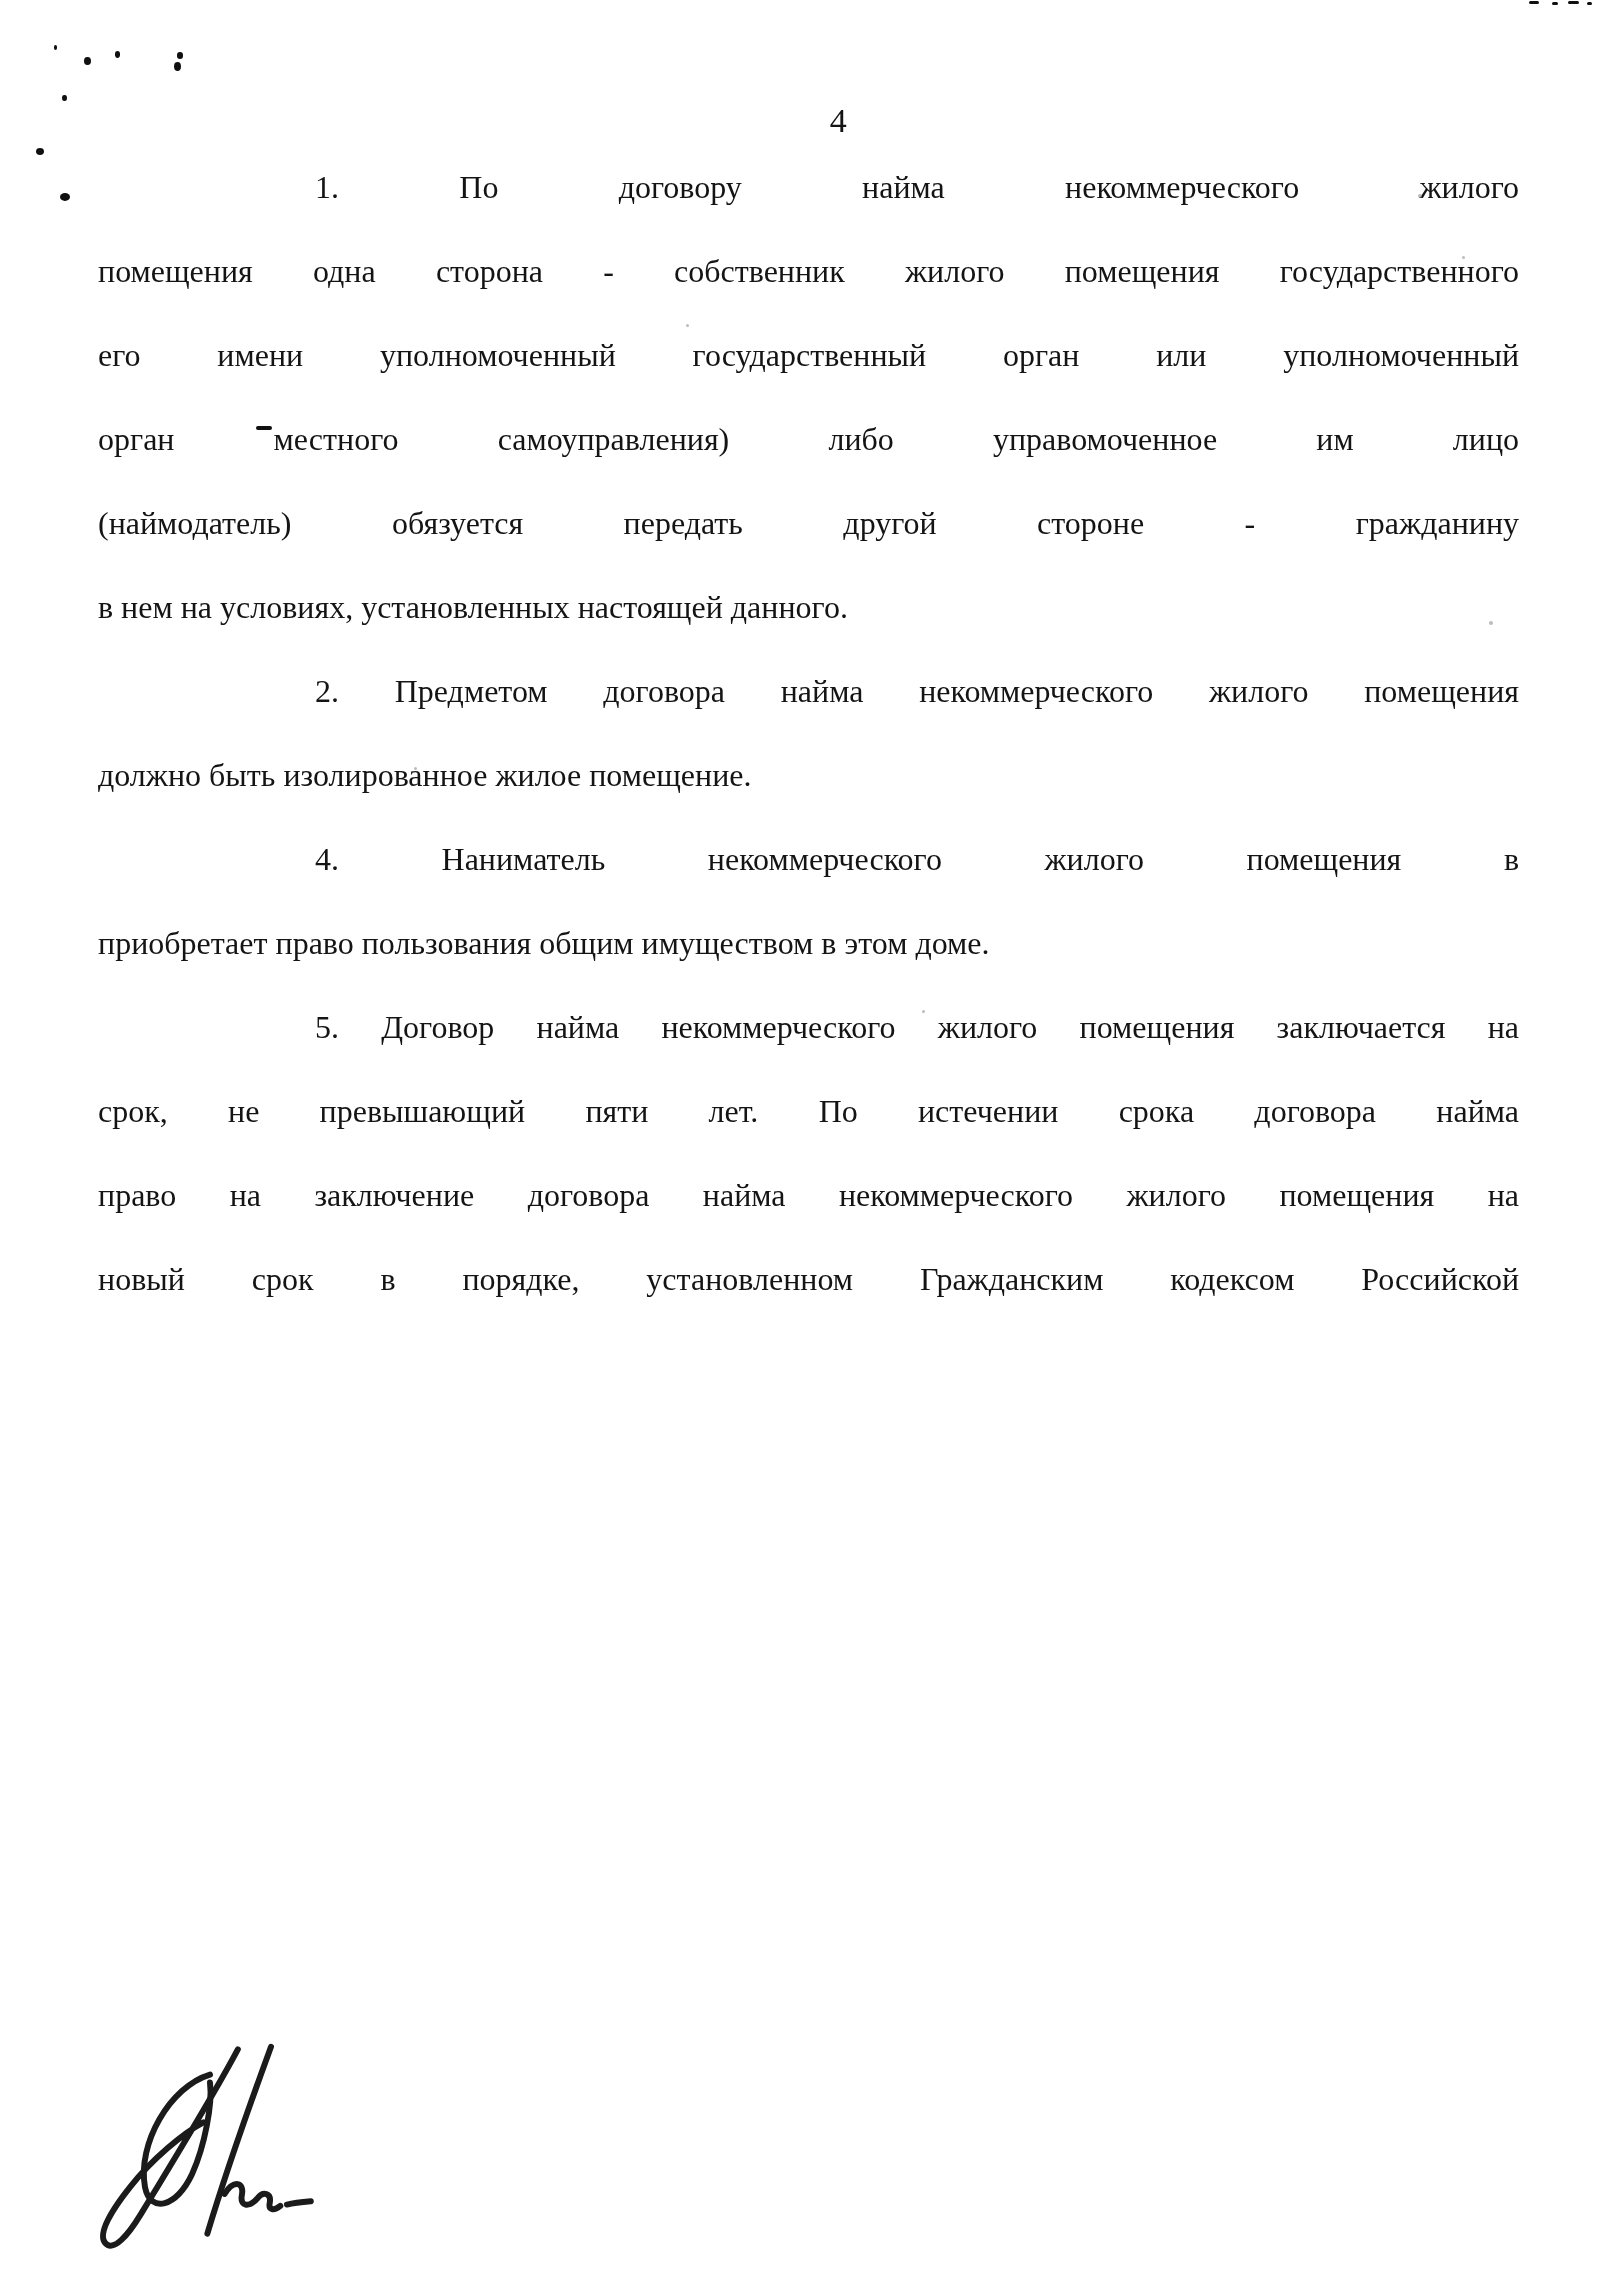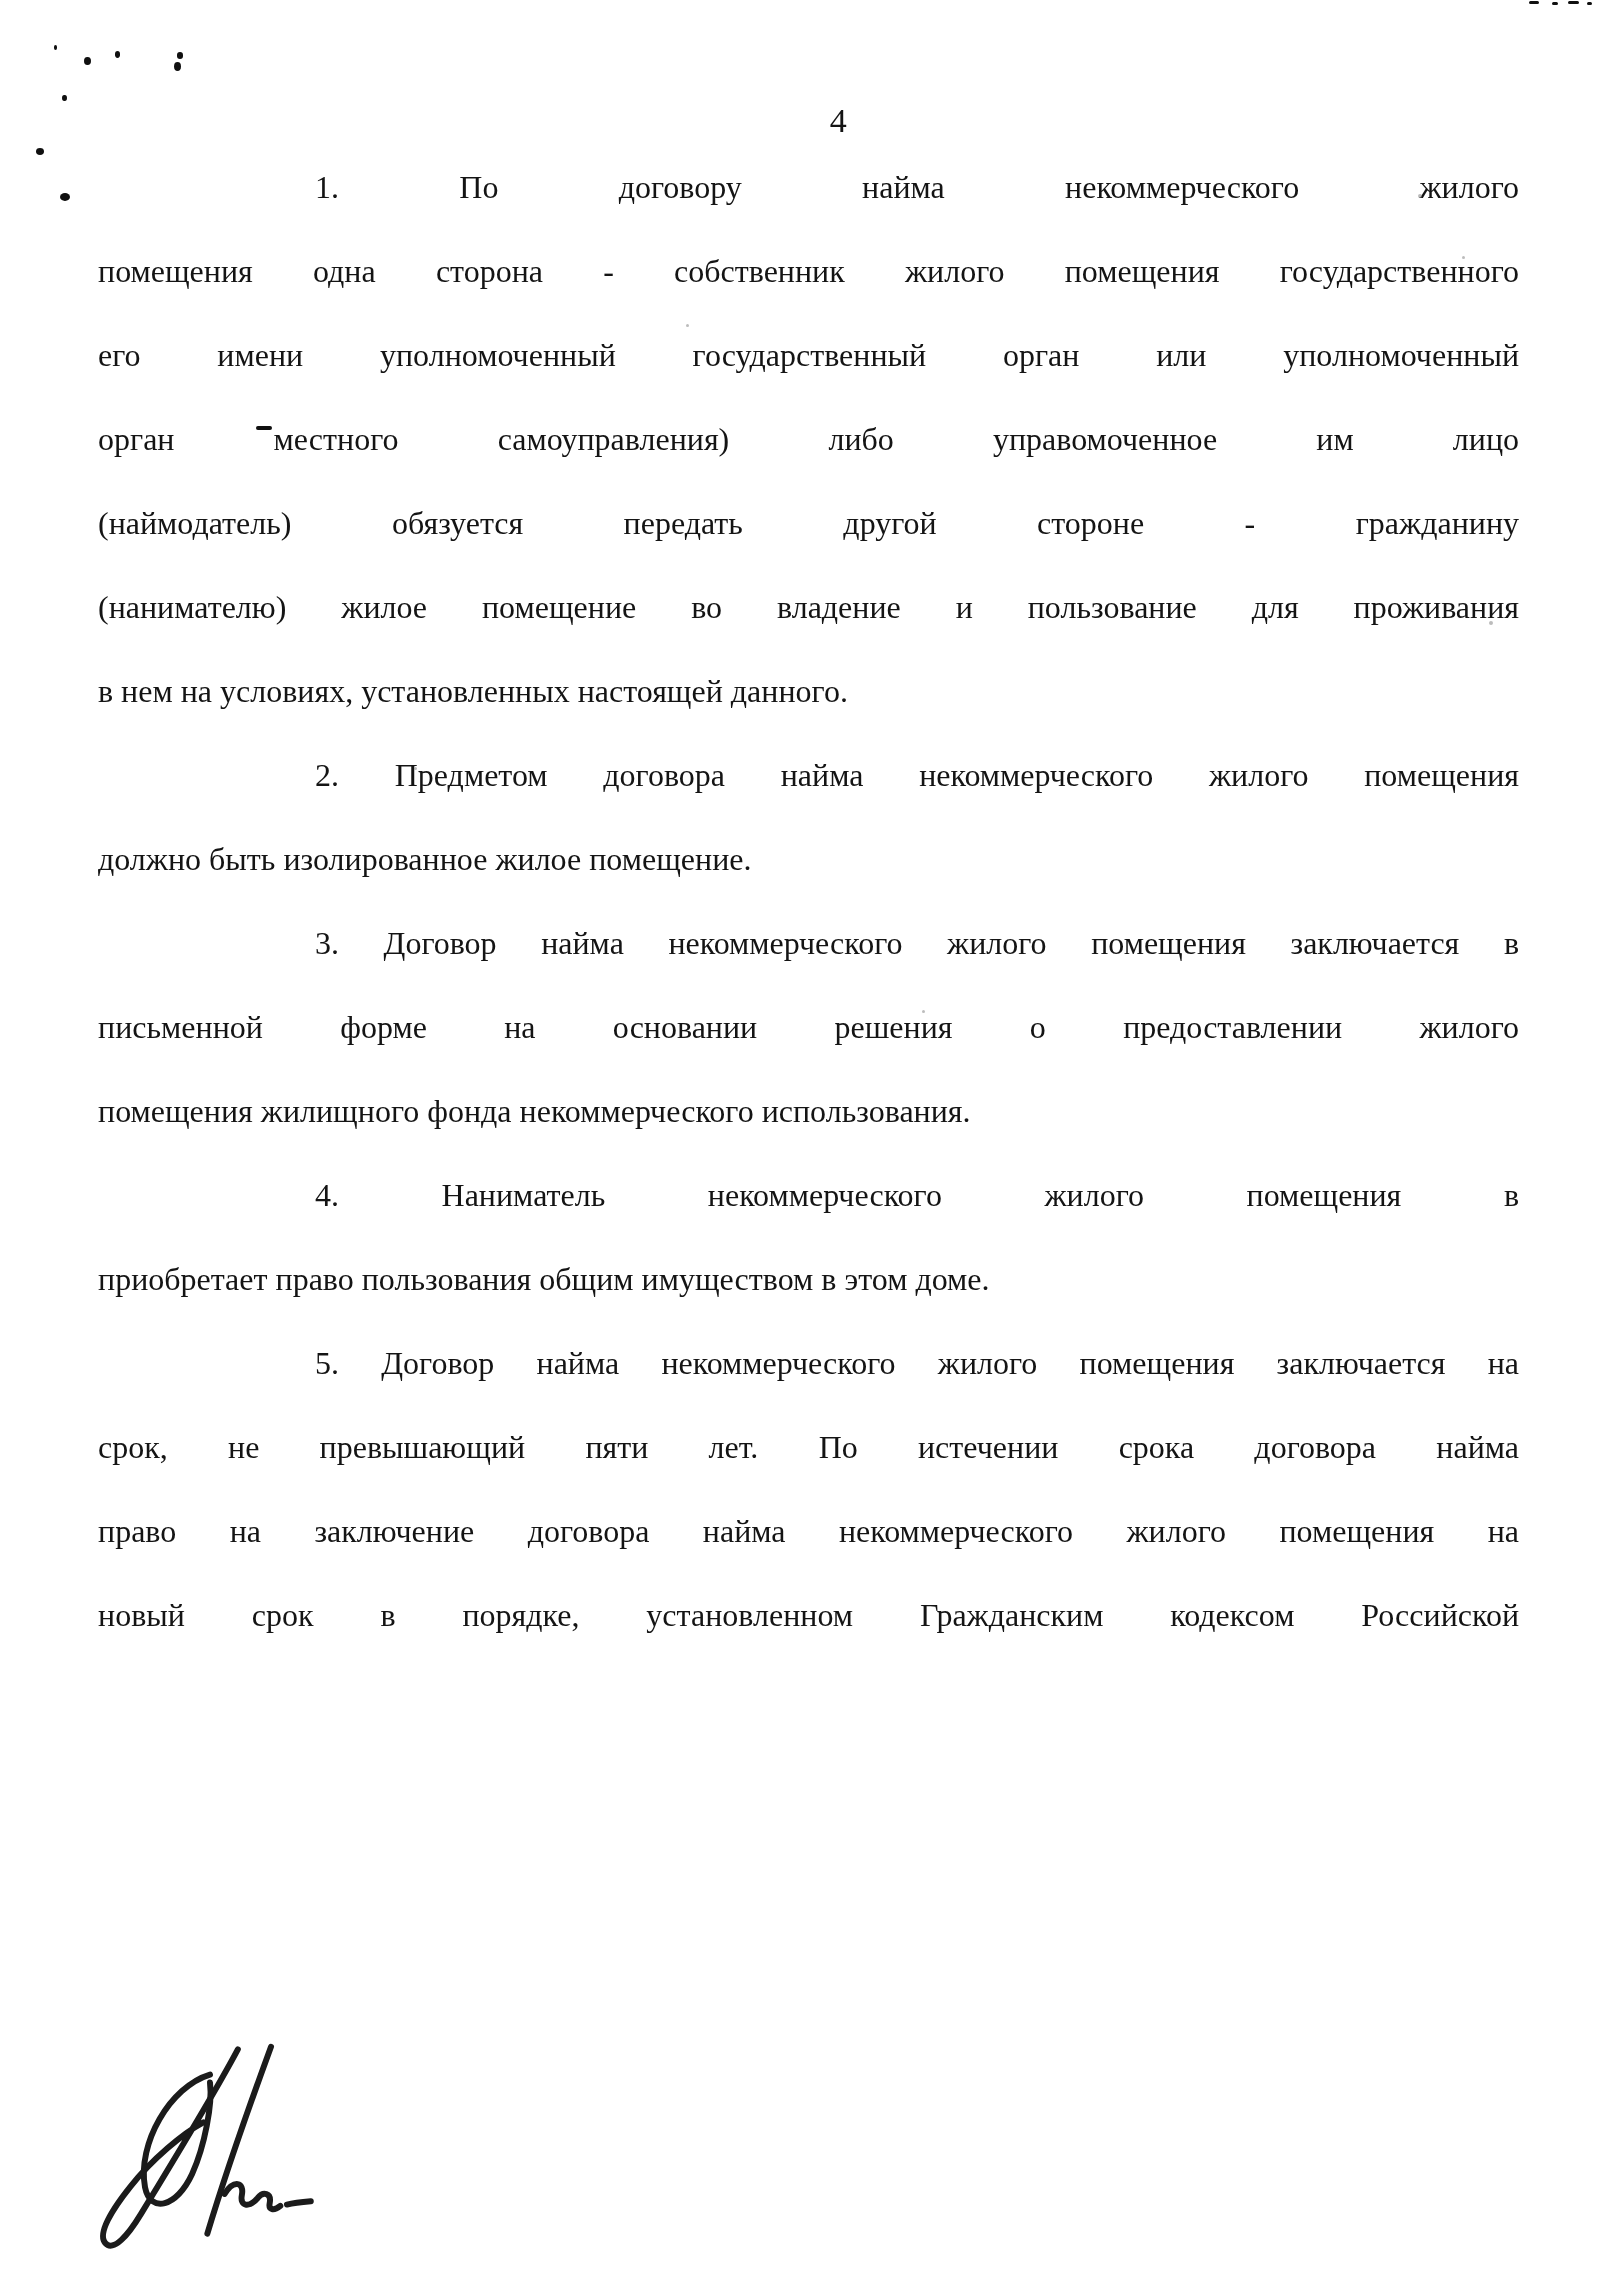--- a/index.html
+++ b/index.html
@@ -71,34 +71,28 @@
   <div class="pageno">4</div>
 
   <div class="textblock">
 
     <div>
       <div class="line first">1. По договору найма некоммерческого жилого</div>
       <div class="line">помещения одна сторона - собственник жилого помещения государственного</div>
       <div class="line">его имени уполномоченный государственный орган или уполномоченный</div>
       <div class="line">орган местного самоуправления) либо управомоченное им лицо</div>
       <div class="line">(наймодатель) обязуется передать другой стороне - гражданину</div>
-      <div class="line">(нанимателю) жилое помещение во владение и пользование для проживания</div>
       <div class="line last">в нем на условиях, установленных настоящей данного.</div>
     </div>
 
     <div>
       <div class="line first">2. Предметом договора найма некоммерческого жилого помещения</div>
       <div class="line last">должно быть изолированное жилое помещение.</div>
     </div>
 
-    <div>
-      <div class="line first">3. Договор найма некоммерческого жилого помещения заключается в</div>
-      <div class="line">письменной форме на основании решения о предоставлении жилого</div>
-      <div class="line last">помещения жилищного фонда некоммерческого использования.</div>
-    </div>
 
     <div>
       <div class="line first">4. Наниматель некоммерческого жилого помещения в</div>
       <div class="line last">приобретает право пользования общим имуществом в этом доме.</div>
     </div>
 
     <div>
       <div class="line first">5. Договор найма некоммерческого жилого помещения заключается на</div>
       <div class="line">срок, не превышающий пяти лет. По истечении срока договора найма</div>
       <div class="line">право на заключение договора найма некоммерческого жилого помещения на</div>

